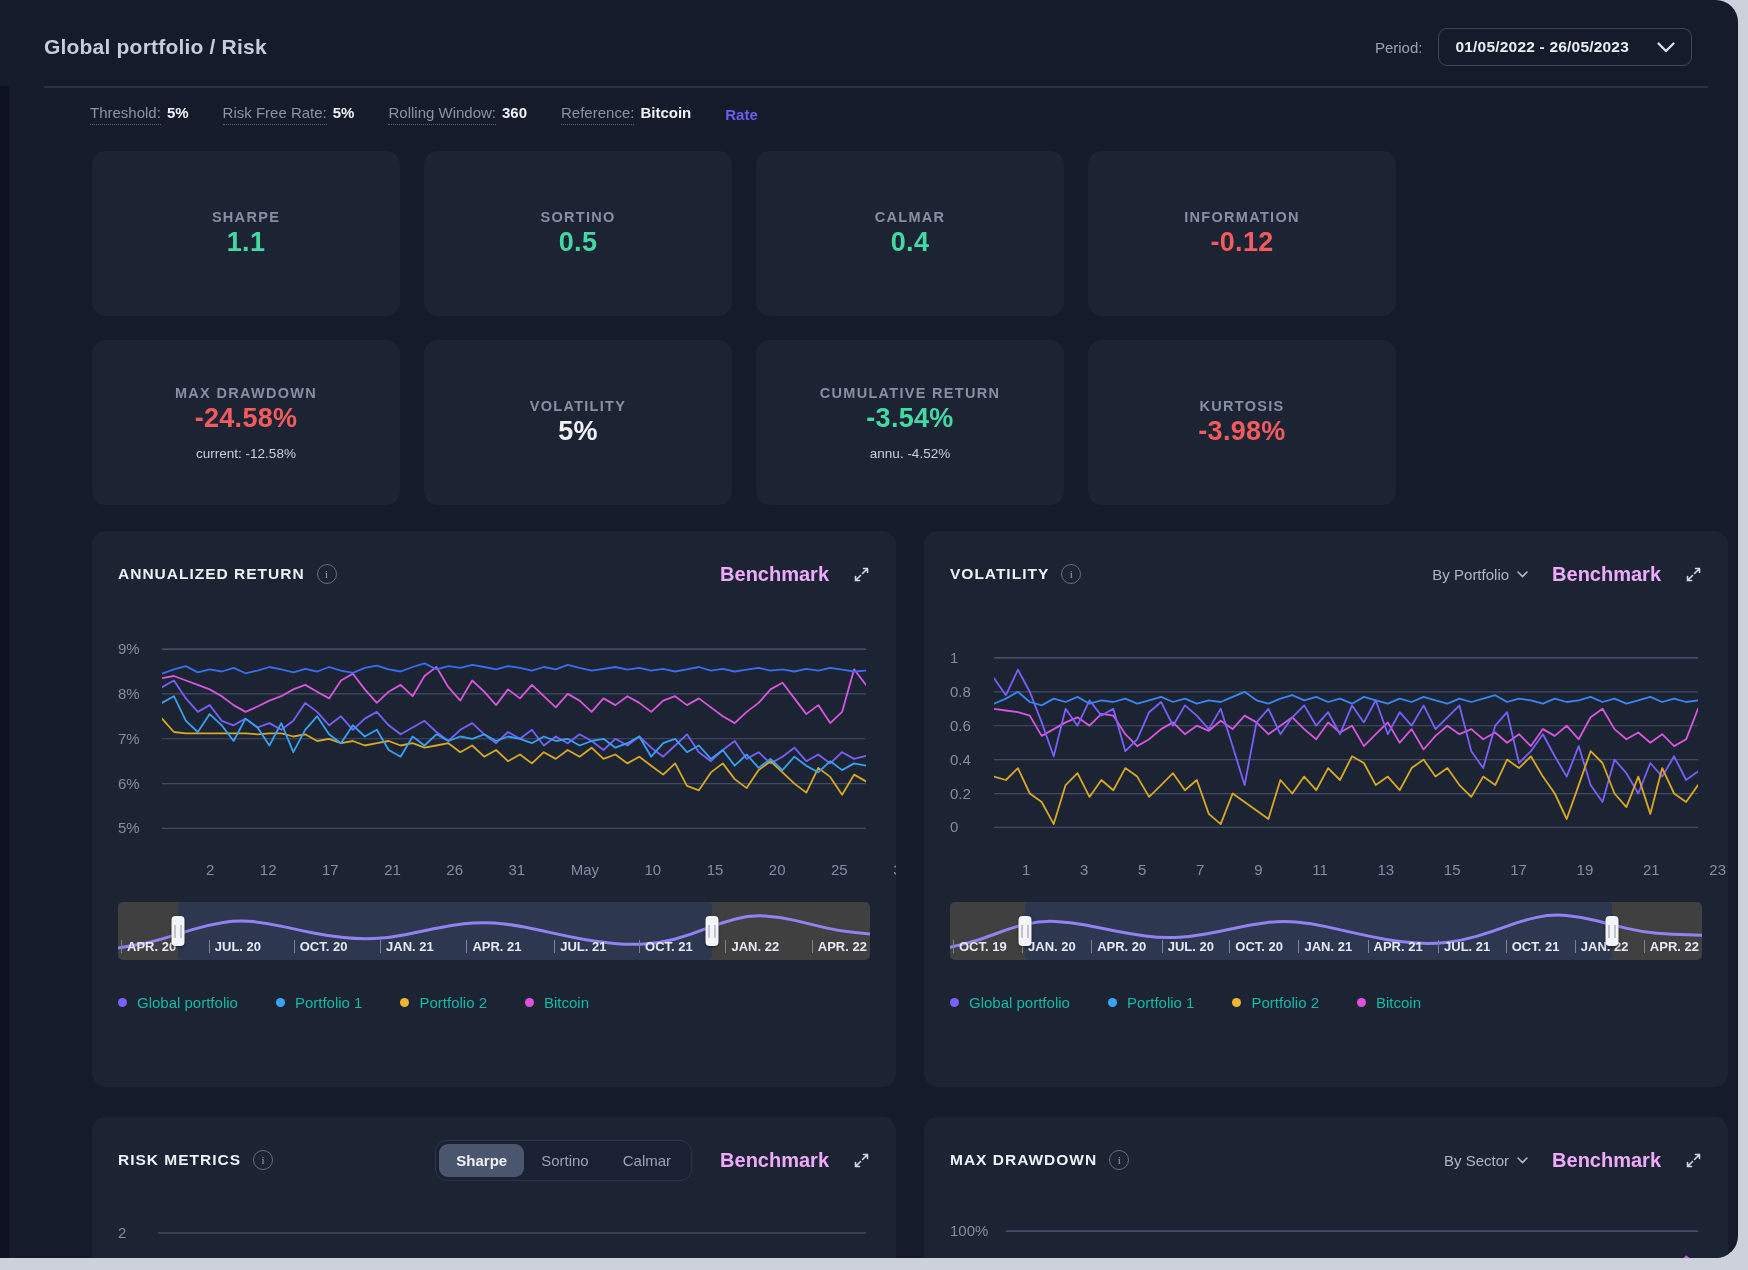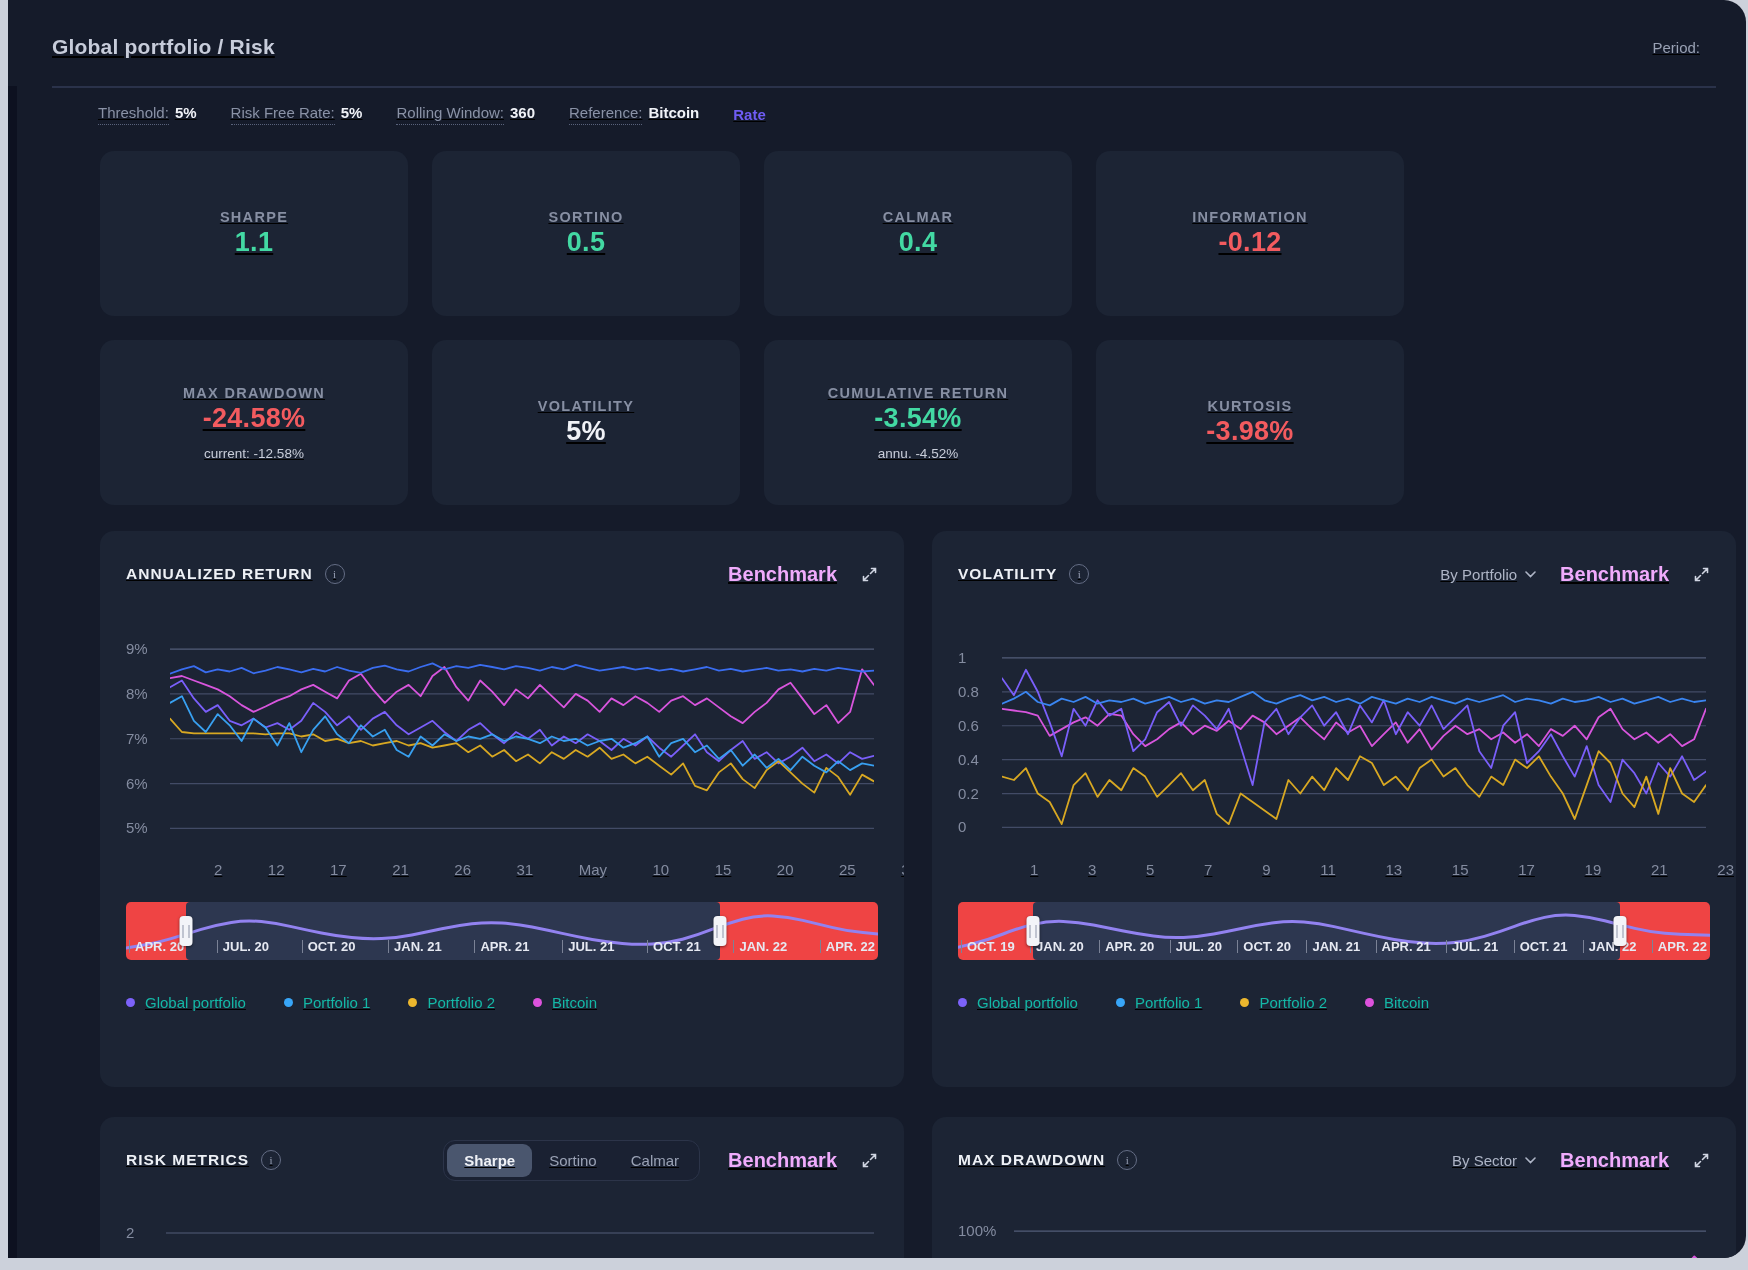--- a/index.html
+++ b/index.html
@@ -3,22 +3,22 @@
 <meta charset="utf-8">
 <style>
   html,body{margin:0;padding:0}
   body{
     width:1748px;height:1270px;position:relative;overflow:hidden;
     background:#ccd1db;
     font-family:"Liberation Sans","DejaVu Sans",sans-serif;
     -webkit-font-smoothing:antialiased;
   }
   .panel{
-    position:absolute;left:8px;top:0;width:1738px;height:1258px;
-    background:#151b2a;border-radius:0 22px 22px 0;overflow:hidden;text-decoration:underline;
+    position:absolute;left:0;top:0;width:1738px;height:1258px;
+    background:#151b2a;border-radius:0 22px 22px 0;overflow:hidden;
   }
   .left-sliver{position:absolute;left:0;top:86px;width:9px;height:1172px;background:#0d1120;}
 
   
   .app-header{display:flex;align-items:center;justify-content:space-between;
     padding:18px 46px 0 44px;height:58px;}
   .page-title{font-size:21px;font-weight:700;color:#c7ccda;letter-spacing:.2px;}
   .period-wrap{display:flex;align-items:center;gap:16px;}
   .period-label{color:#99a1b4;font-size:15px;}
   .period-box{display:flex;align-items:center;gap:28px;border:1.5px solid #3e465c;
@@ -66,21 +66,21 @@
   .plot-wrap{position:relative;margin-top:50px;}
   .plot-wrap.short{margin-top:44px;}
   .y-label{position:absolute;left:0;color:#848ca0;font-size:15px;}
   .plot-svg{display:block;position:absolute;top:0;}
   .x-axis{display:flex;justify-content:space-between;color:#848ca0;font-size:15px;}
   .xpad-a{padding:0 112px 0 44px;}
   .xpad-b{padding:0 38px 0 28px;}
 
   
   .mini-slider{position:relative;margin-top:24px;width:752px;height:58px;
-    background:#ef4444;border-radius:5px;}
+    background:#404040;border-radius:5px;}
   .slider-selected{position:absolute;top:0;bottom:0;background:#2d3750;border-radius:4px;}
   .wave-svg{position:absolute;left:0;top:0;}
   .slider-labels{position:absolute;left:0;right:0;bottom:6px;display:flex;
     justify-content:space-between;padding:0 3px;}
   .slider-tick{display:flex;align-items:center;gap:5px;color:#e6e9f2;font-size:13px;font-weight:700;}
   .slider-tick::before{content:"";width:1px;height:13px;background:#7b8296;display:block;}
   .slider-handle{position:absolute;top:50%;transform:translate(-50%,-50%);
     width:13px;height:30px;background:#f3f4f8;border-radius:4px;cursor:ew-resize;
     display:flex;align-items:center;justify-content:center;box-shadow:0 1px 3px rgba(0,0,0,.5);}
   .slider-handle::before{content:"";width:5px;height:13px;
@@ -94,20 +94,26 @@
 </head>
 <body>
 
 <div class="panel">
   <div class="left-sliver"></div>
 
   <div class="app-header">
     <div class="page-title">Global portfolio / Risk</div>
     <div class="period-wrap">
       <span class="period-label">Period:</span>
+      <div class="period-box">
+        <span class="period-value">01/05/2022 - 26/05/2023</span>
+        <svg width="18" height="11" viewBox="0 0 18 11">
+            <polyline points="1.5,1.5 9,9 16.5,1.5" fill="none" stroke="#dfe3ec" stroke-width="2.2" stroke-linecap="round" stroke-linejoin="round"></polyline>
+          </svg>
+      </div>
     </div>
   </div>
   <div class="divider"></div>
 
   <div class="filter-row" id="filter-row">
       <div class="filter-item">
         <span class="filter-label">Threshold:</span>
         <span class="filter-value">5%</span>
       </div>
       <div class="filter-item">

